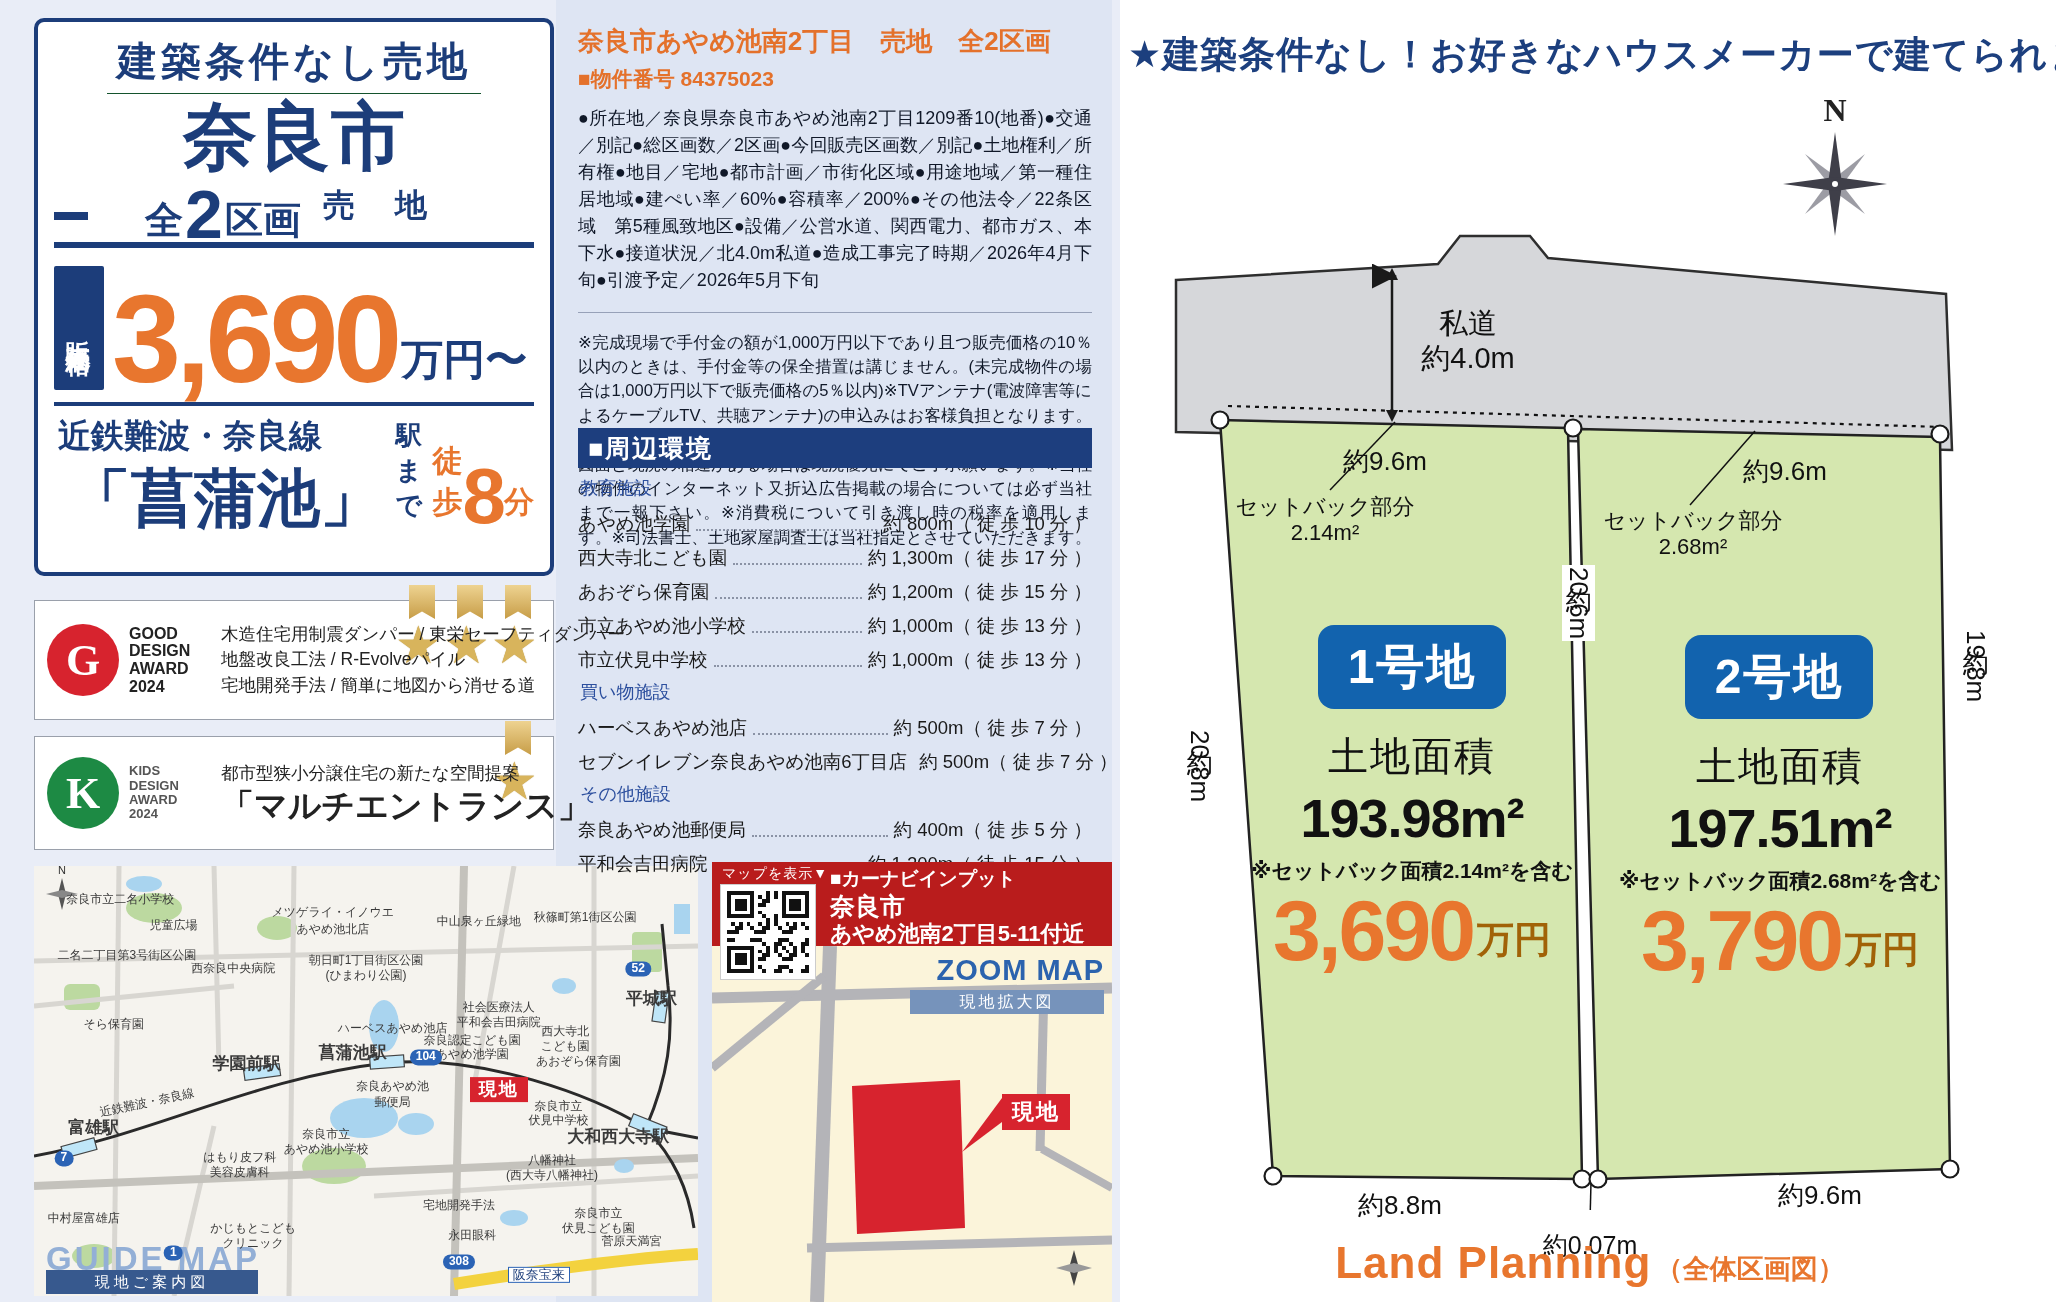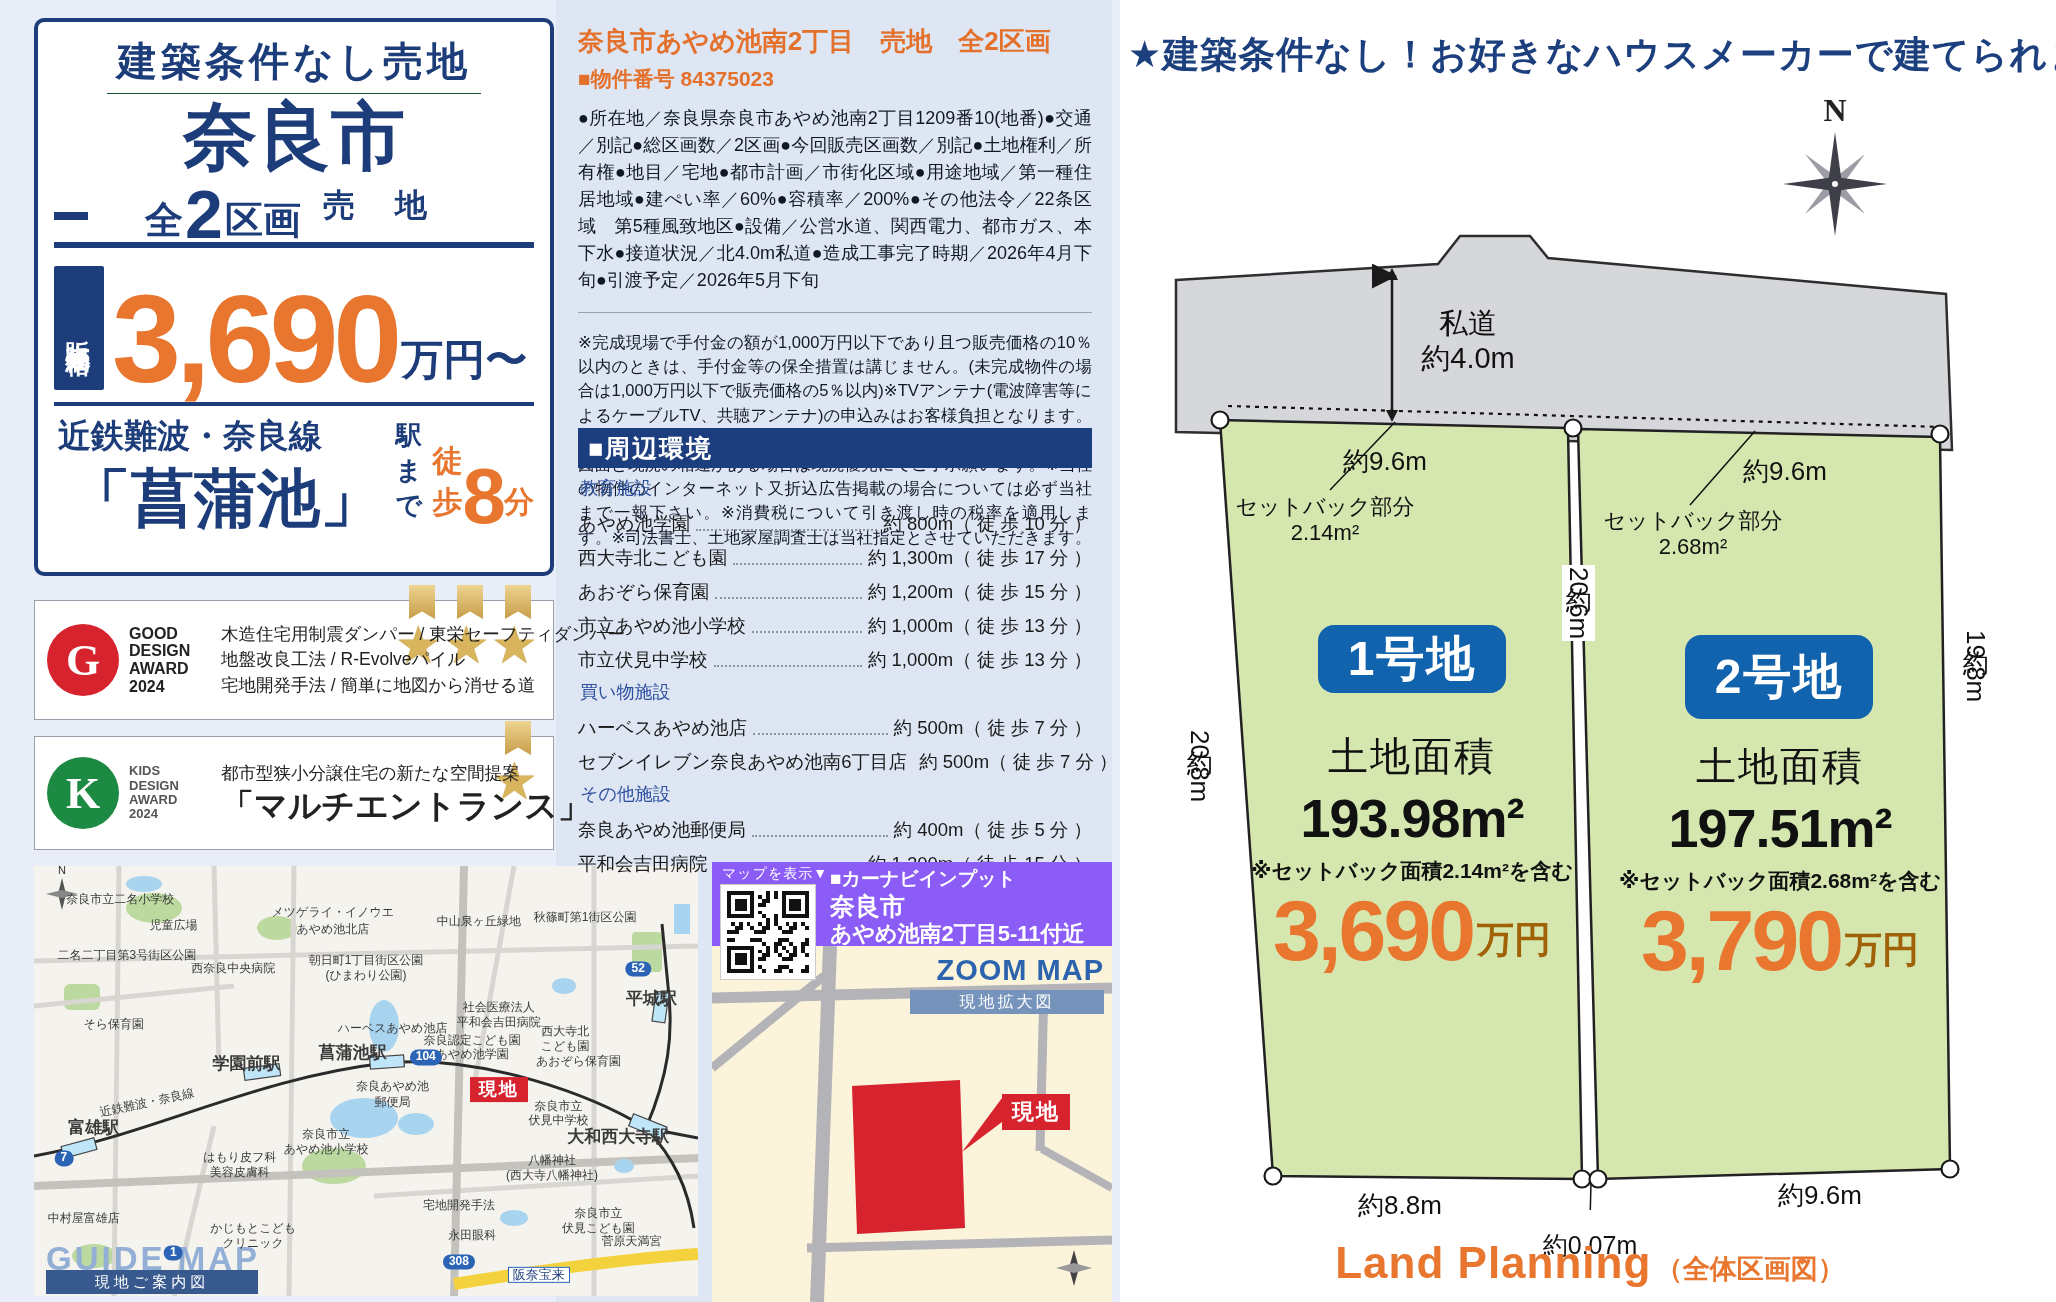--- a/index.html
+++ b/index.html
@@ -64,21 +64,21 @@
   .mid-notes{color:#101828;font-size:16.5px;line-height:1.48;text-align:justify;}
   .env{left:578px;top:428px;width:514px;}
   .env-bar{background:#1d3e7e;color:#fff;font-size:25px;font-weight:700;height:40px;display:flex;align-items:center;padding-left:10px;letter-spacing:2px;}
   .env-group{font-family:"Liberation Serif","DejaVu Serif",serif;color:#2c4f9e;font-size:18px;margin:8px 0 2px 2px;}
   .env-row{display:flex;align-items:flex-end;height:34px;font-size:18.5px;color:#1a1a1a;}
   .env-name{white-space:nowrap;}
   .env-leader{flex:1;border-bottom:2px dotted #8b93a5;margin:0 6px 5px;}
   .env-val{white-space:nowrap;}
   
   .navi{left:712px;top:862px;width:400px;height:440px;background:#fbf4da;overflow:hidden;}
-  .navi-head{position:absolute;left:0;top:0;width:400px;height:84px;background:#8b5cf6;color:#fff;}
+  .navi-head{position:absolute;left:0;top:0;width:400px;height:84px;background:#b91c1c;color:#fff;}
   .navi-mapshow{position:absolute;left:10px;top:3px;font-size:14px;letter-spacing:1px;}
   .navi-caption{position:absolute;left:118px;top:4px;font-weight:700;white-space:nowrap;}
   .navi-line1{font-size:19px;}
   .navi-line2{font-size:25px;line-height:1.15;}
   .navi-line3{font-size:22px;line-height:1.2;}
   .qr-box{position:absolute;left:8px;top:22px;width:96px;height:96px;background:#fff;border:1px solid #ccc;box-sizing:border-box;padding:6px;z-index:3;}
   .zoommap-txt{position:absolute;right:8px;top:92px;font-size:29px;font-weight:700;color:#2b63ae;letter-spacing:1px;z-index:2;}
   .zoommap-band{position:absolute;right:8px;top:128px;width:194px;height:24px;background:#7693bb;color:#fff;font-size:16px;display:flex;align-items:center;justify-content:center;letter-spacing:3px;z-index:2;}
   .navi-site{position:absolute;left:290px;top:232px;background:#d7232e;color:#fff;font-size:22px;font-weight:700;padding:3px 10px;letter-spacing:2px;z-index:2;}
   
@@ -553,21 +553,21 @@
     <div class="plan-label dim" style="left:550px;top:246px;width:130px;">約9.6m</div>
     <div class="plan-label" style="left:60px;top:284px;width:190px;font-size:22px;">
       <div>セットバック部分</div>
         <div>2.14m²</div>
     </div>
     <div class="plan-label" style="left:428px;top:298px;width:190px;font-size:22px;">
       <div>セットバック部分</div>
         <div>2.68m²</div>
     </div>
 
-    <div class="lot-badge" style="left:148px;top:415px;width:188px;height:68px;">1号地</div>
+    <div class="lot-badge" style="left:148px;top:415px;width:188px;height:84px;">1号地</div>
     <div class="plan-label tochi" style="left:92px;top:522px;width:300px;">土地面積</div>
     <div class="plan-label menseki" style="left:92px;top:576px;width:300px;">193.98m²</div>
     <div class="plan-label setback-note" style="left:77px;top:648px;width:330px;">※セットバック面積2.14m²を含む</div>
     <div class="plan-price" style="left:92px;top:684px;width:300px;">
       <span class="num">3,690</span>
       <span class="unit">万円</span>
     </div>
 
     <div class="lot-badge" style="left:515px;top:425px;width:188px;height:84px;">2号地</div>
     <div class="plan-label tochi" style="left:460px;top:532px;width:300px;">土地面積</div>

